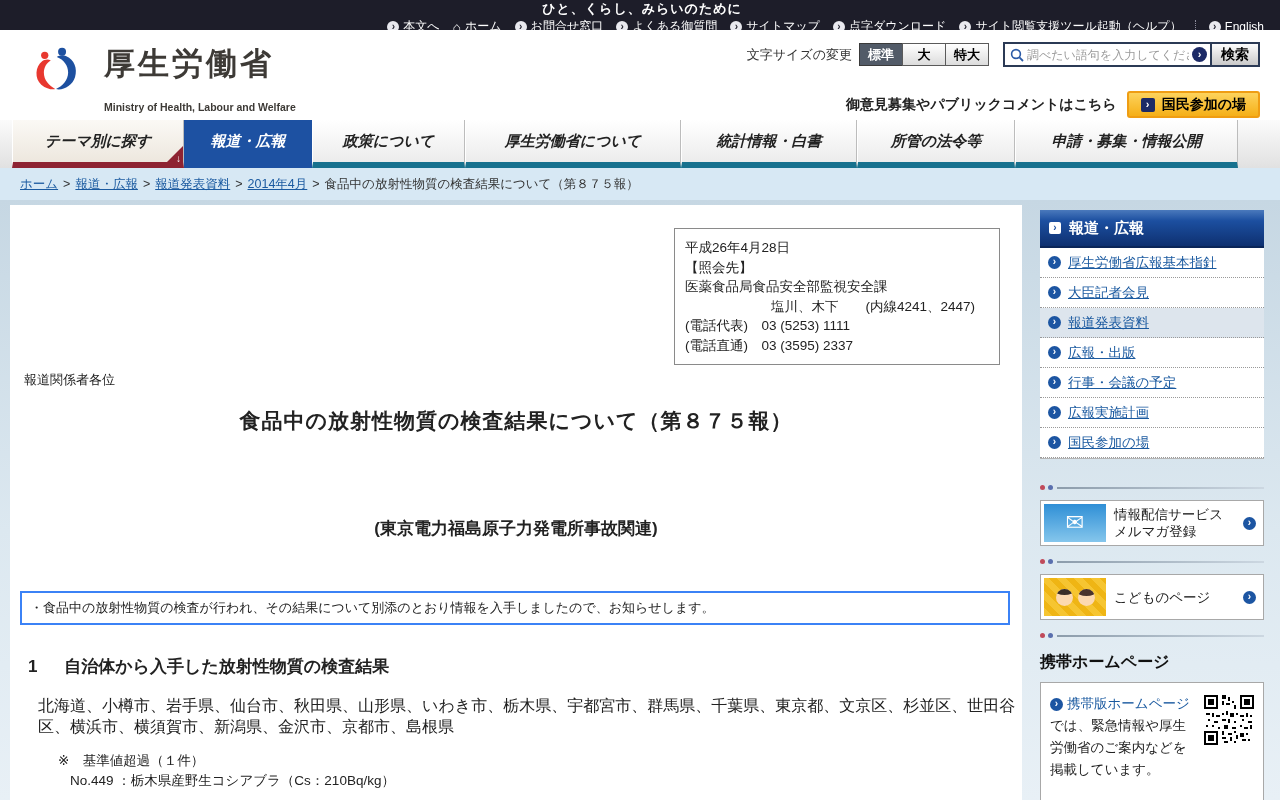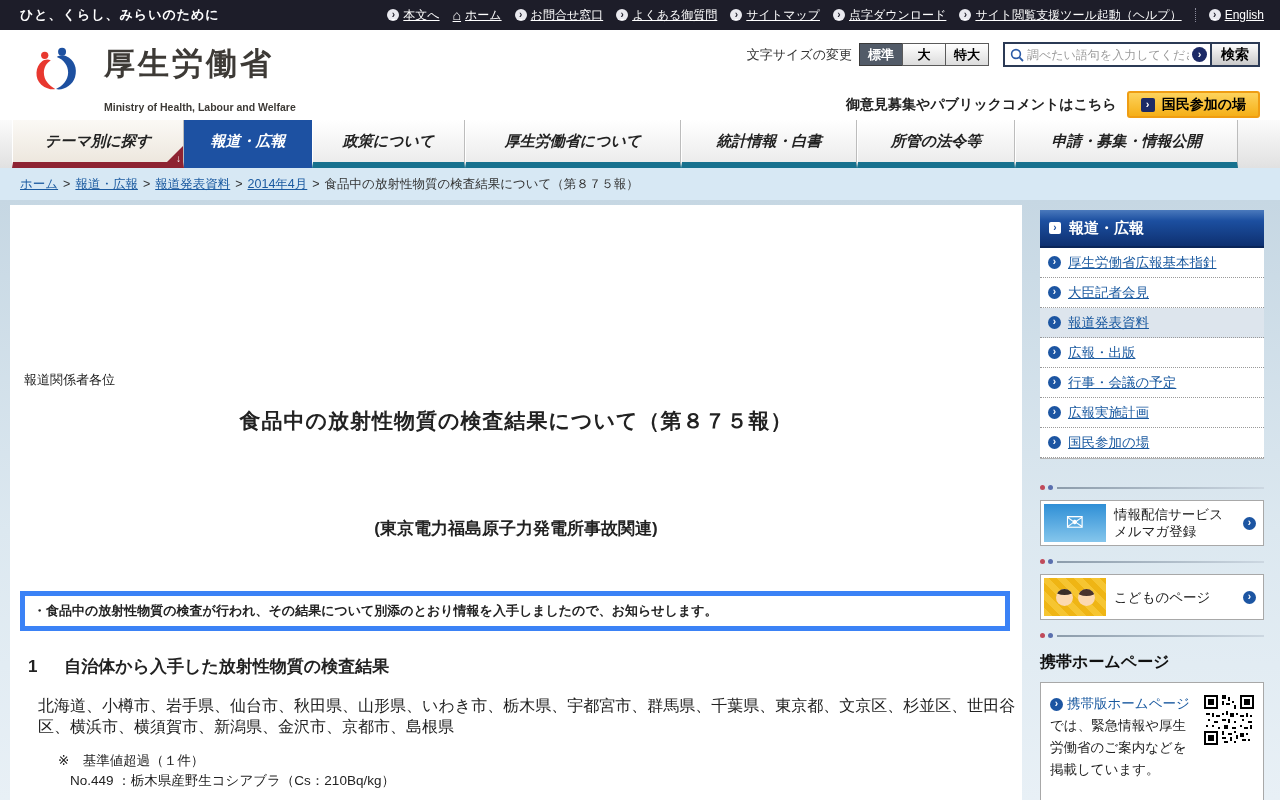--- a/index.html
+++ b/index.html
@@ -1,21 +1,21 @@
 <!DOCTYPE html>
 <html><head>
 <meta charset="utf-8">
 <style>
   * { margin:0; padding:0; box-sizing:border-box; }
   html,body { width:1280px; height:800px; overflow:hidden;
     font-family:"Liberation Sans","DejaVu Sans",sans-serif; color:#222; }
 
   
   .topbar { height:30px; background:#1d1d29; display:flex; align-items:center;
-    padding:0 16px 0 20px; color:#fff; }
+    padding:0 16px 0 20px; color:#fff;flex-direction:column; }
   .tagline { font-size:13px; font-weight:bold; letter-spacing:1px; }
   .tb-links { margin-left:auto; display:flex; align-items:center; gap:13px; font-size:12px; }
   .tb-link { color:#fff; text-decoration:underline; display:flex; align-items:center;
     gap:4px; cursor:pointer; white-space:nowrap; }
   .circ { width:12px; height:12px; border-radius:50%; background:#e9e9ef; color:#1d1d29;
     font-size:10px; font-weight:bold; line-height:12px; text-align:center; display:inline-block; flex-shrink:0; }
   .home-ic { font-size:14px; line-height:12px; }
   .tb-divider { width:1px; height:14px; border-left:1px dotted #8a8a9a; }
 
   
@@ -81,21 +81,21 @@
   .contact-box { position:absolute; left:664px; top:23px; width:326px;
     border:1px solid #8a8a8a; background:#fff; padding:9px 10px;
     font-size:13.5px; line-height:19.5px; }
   .cb-persons { padding-left:86px; }
   .salutation { position:absolute; left:14px; top:166px; font-size:13px; }
   .doc-title { position:absolute; left:0; right:0; top:202px; text-align:center;
     font-size:21px; font-weight:bold; letter-spacing:1px; }
   .doc-subtitle { position:absolute; left:0; right:0; top:312px; text-align:center;
     font-size:17px; font-weight:bold; }
   .notice-box { position:absolute; left:10px; right:12px; top:386px;
-    border:5px solid #3b82f6; padding:6px 8px; font-size:13px;font-weight:bold; }
+    border:2px solid #3b82f6; padding:6px 8px; font-size:13px; }
   .sec-head { position:absolute; left:18px; top:450px; font-size:17px; font-weight:bold; }
   .sec-num { margin-right:22px; }
   .sec-body { position:absolute; left:28px; right:6px; top:490px; font-size:16px;
     line-height:21px; }
   .note1 { position:absolute; left:48px; top:547px; font-size:13.5px; }
   .note2 { position:absolute; left:60px; top:567px; font-size:13.5px; }
 
   
   .sb-header { height:38px; margin-top:5px;
     background:linear-gradient(180deg,#4a79bc 0%,#1c4fa0 30%,#0e3070 100%);
@@ -251,20 +251,28 @@
   <a class="bc-link">報道発表資料</a>
   <span class="bc-sep">&gt;</span>
   <a class="bc-link">2014年4月</a>
   <span class="bc-sep">&gt;</span>
   <span>食品中の放射性物質の検査結果について（第８７５報）</span>
 </div>
 
 <div class="content">
 
   <div class="panel">
+    <div class="contact-box">
+      <div>平成26年4月28日</div>
+      <div>【照会先】</div>
+      <div>医薬食品局食品安全部監視安全課</div>
+      <div class="cb-persons">塩川、木下　　(内線4241、2447)</div>
+      <div>(電話代表)　03 (5253) 1111</div>
+      <div>(電話直通)　03 (3595) 2337</div>
+    </div>
 
     <div class="salutation">報道関係者各位</div>
     <h1 class="doc-title">食品中の放射性物質の検査結果について（第８７５報）</h1>
     <div class="doc-subtitle">(東京電力福島原子力発電所事故関連)</div>
     <div class="notice-box">・食品中の放射性物質の検査が行われ、その結果について別添のとおり情報を入手しましたので、お知らせします。</div>
 
     <div class="sec-head">
       <span class="sec-num">1</span>
       <span>自治体から入手した放射性物質の検査結果</span>
     </div>

